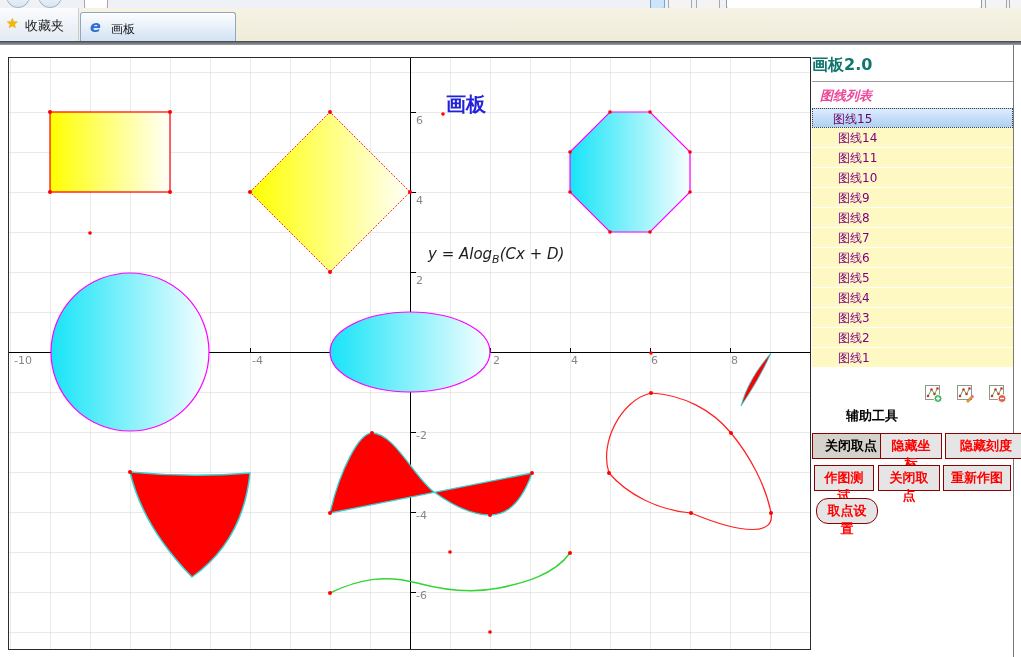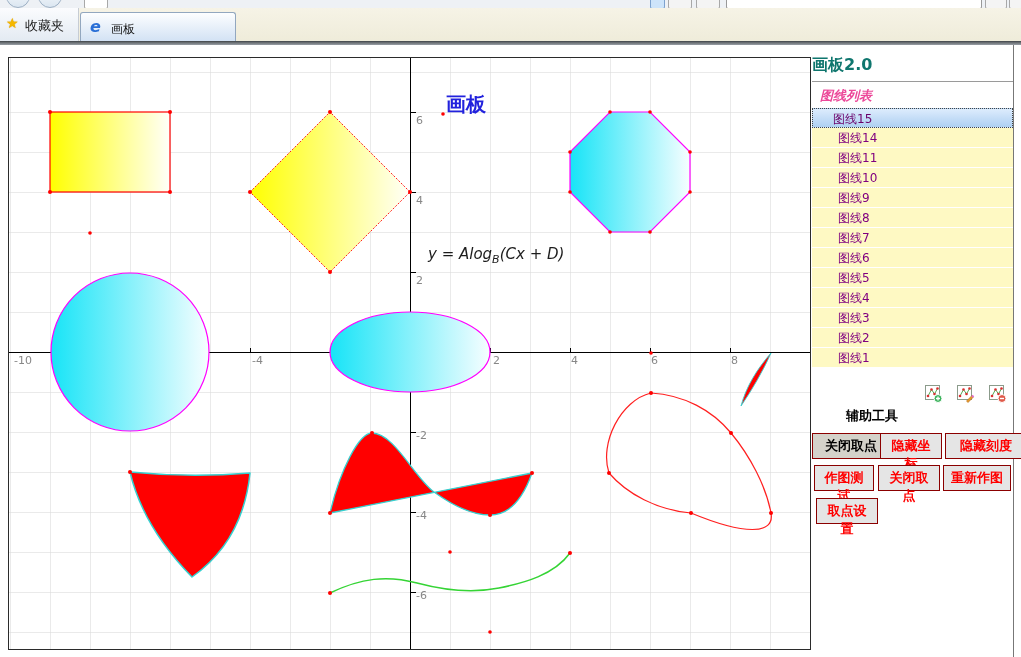--- a/index.html
+++ b/index.html
@@ -242,15 +242,15 @@
     </div>
 
     <div class="tools-header">辅助工具</div>
 
     <button class="tool-btn grey" style="left:0;  top:388px;width:78px;">关闭取点</button>
     <button class="tool-btn" style="left:68px; top:388px;width:62px;">隐藏坐标</button>
     <button class="tool-btn" style="left:133px;top:388px;width:82px;">隐藏刻度</button>
     <button class="tool-btn" style="left:2px;  top:420px;width:60px;">作图测试</button>
     <button class="tool-btn" style="left:66px; top:420px;width:62px;">关闭取点</button>
     <button class="tool-btn" style="left:131px;top:420px;width:68px;">重新作图</button>
-    <button class="tool-btn" style="left:4px;  top:453px;width:62px;">取点设置</button>
+    <button class="tool-btn" style="left:4px;  top:453px;width:62px;border-radius:12px;">取点设置</button>
   </div>
 </div>
 
 </body></html>

